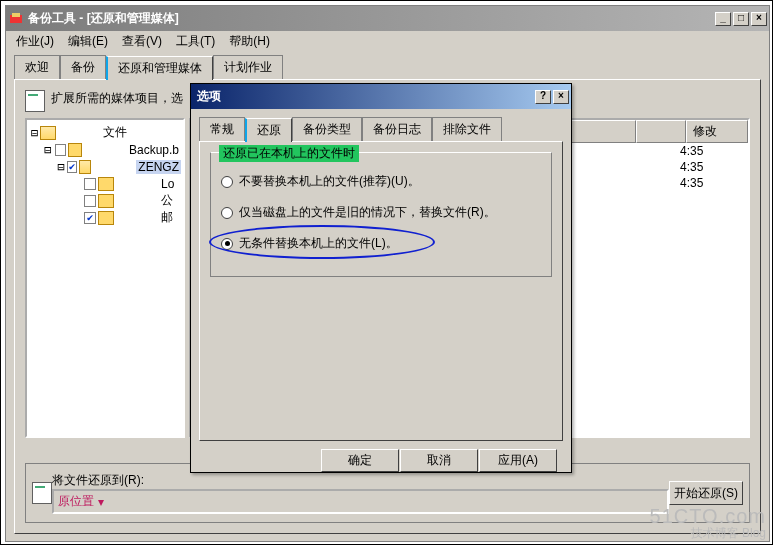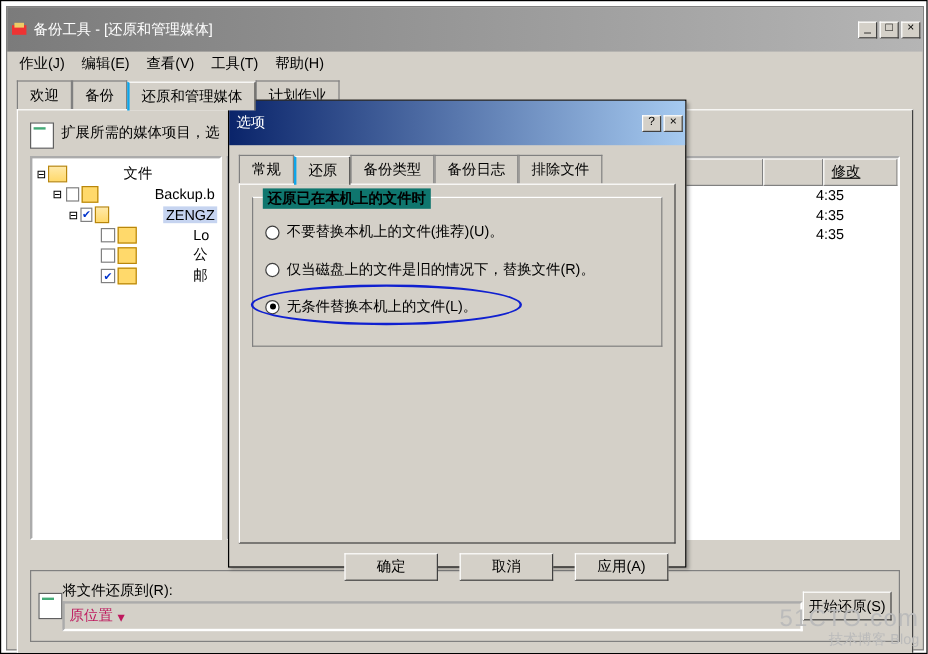--- a/index.html
+++ b/index.html
@@ -16,27 +16,27 @@
   }
   
   .app-window {
     position: absolute;
     left: 4px; top: 4px;
     width: 765px; height: 537px;
     background: #D4D0C8;
     border: 1px solid #808080;
   }
   .titlebar {
-    height: 37px;
+    height: 25px;
     background: linear-gradient(to right,#7B7B7B,#B5B5B5);
     color: #fff;
     display: flex;
     align-items: center;
     padding: 0 2px;
-    font-weight: normal;
+    font-weight: bold;
   }
   .titlebar .icon { width:16px; height:16px; margin-right:4px; }
   .titlebar .title { flex:1 1 auto; }
   .window-controls { display:flex; gap:2px; }
   .window-controls .btn {
     width:16px; height:14px;
     background:#D4D0C8;
     border:1px solid #fff;
     border-right-color:#404040; border-bottom-color:#404040;
     font-size:10px; line-height:10px;
@@ -110,21 +110,20 @@
   .label { padding:0 2px;margin-left:43px; }
   .label.sel { background:#C6D4F0; }
   .indent1{padding-left:14px;} .indent2{padding-left:28px;} .indent3{padding-left:42px;}
   
   .list-header { display:flex; background:#D4D0C8; font-size:12px; }
   .list-header .col {
     border:1px solid #fff;
     border-right-color:#808080;
     border-bottom-color:#808080;
     padding:2px 6px;
-    text-decoration:underline;
   }
   .col-name{flex:1;} .col-size{width:50px;} .col-mod{width:62px;}
   .list-body .row { display:flex; padding:1px 6px; }
   
   .restore-bar {
     position:absolute;
     left:10px; right:10px; bottom:10px;
     height:60px;
     border:1px solid #808080;
     background:#D4D0C8;
@@ -167,42 +166,42 @@
   }
   .groupbox {
     border:1px solid #808080;
     border-top-color:#fff;
     position:relative;
     padding:12px 10px 10px 10px;
     min-height:120px;
   }
   .groupbox .legend {
     position:absolute; top:-8px; left:8px;
-    background:#0f766e; padding:0 4px;font-weight:bold;
+    background:#22c55e; padding:0 4px;
   }
   .radio-row {
     display:flex; align-items:center; gap:6px;
     margin:8px 0 14px 0;
   }
   .radio {
     width:12px; height:12px; border:1px solid #404040; border-radius:50%;
     background:#fff;
     display:flex; align-items:center; justify-content:center;
   }
   .radio.checked::after{content:"";width:5px;height:5px;border-radius:50%;background:#000;}
   
   .ellipse {
     position:absolute;
     width:226px; height:34px;
     border:2px solid #1020D0;
     border-radius:50%;
   }
   
   .dlg-buttons {
-    display:flex; justify-content:flex-end; gap:18px;
+    display:flex; justify-content:flex-end; gap:1px;
     padding:0 14px 10px 0;
     align-items:flex-end;
   }
   .win-btn {
     width:78px; height:23px;
     background:#D4D0C8;
     border:1px solid #fff;
     border-right-color:#404040;border-bottom-color:#404040;
     text-align:center; line-height:21px;
   }

